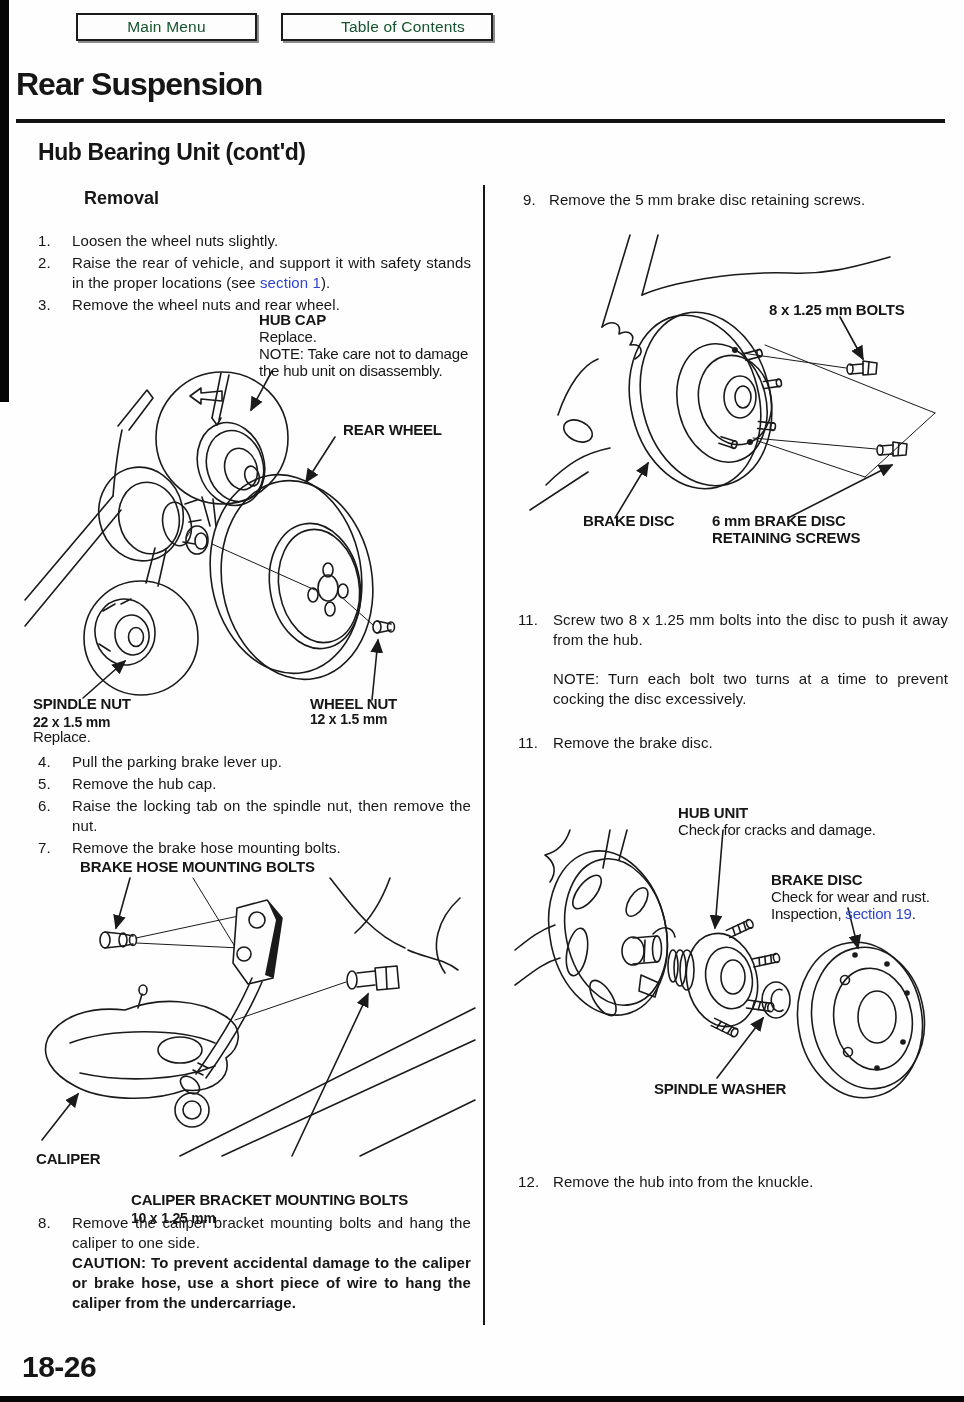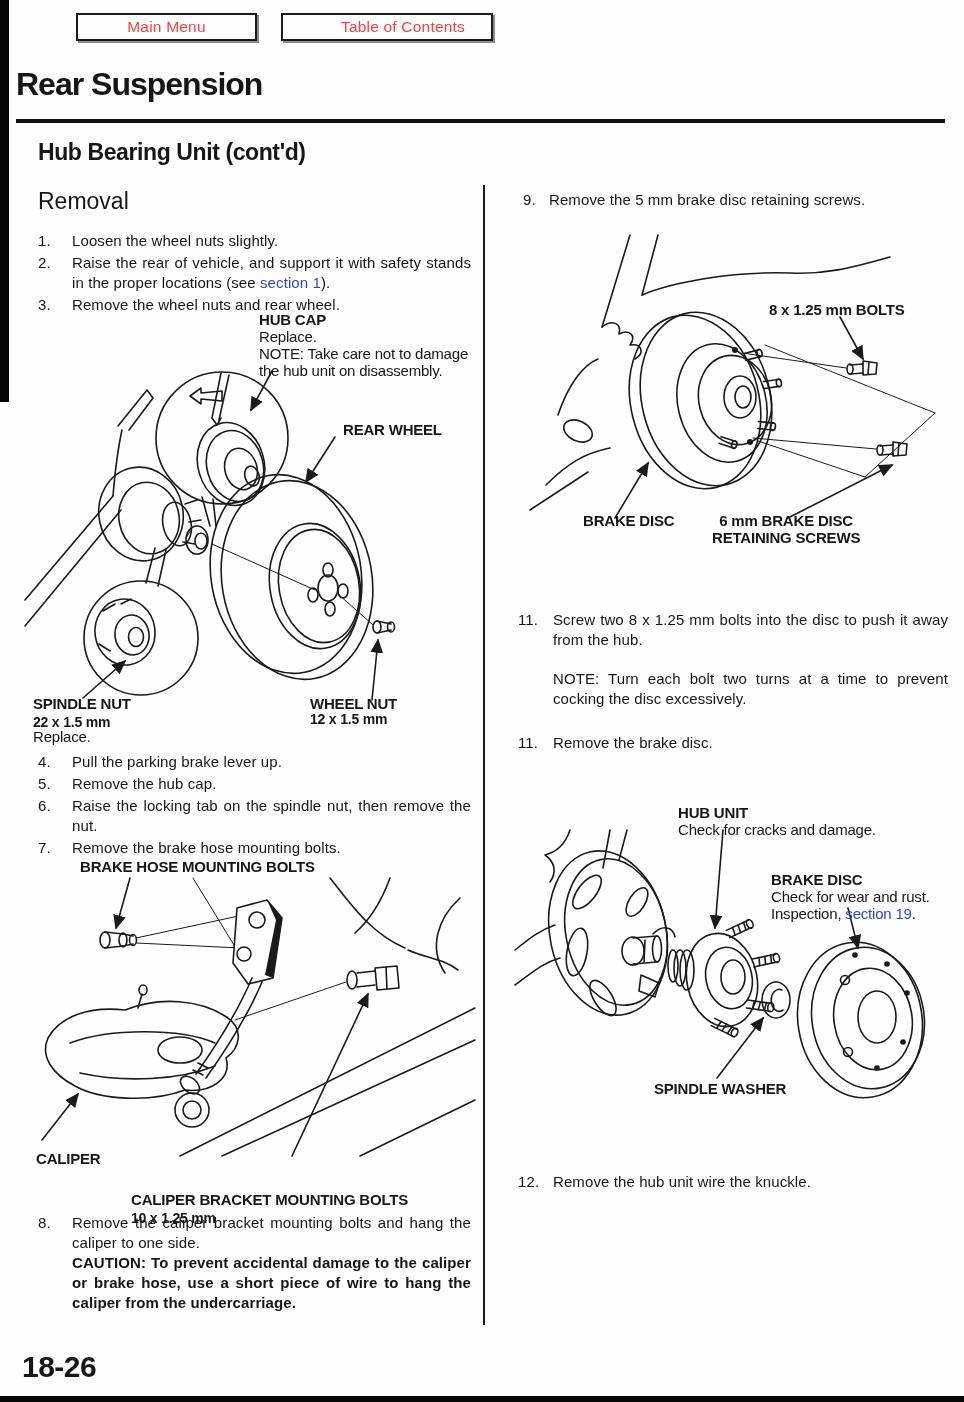--- a/index.html
+++ b/index.html
@@ -8,27 +8,27 @@
     font-family:"Liberation Sans", sans-serif; color:#161616; overflow:hidden;
   }
   .abs{position:absolute;}
   
   .edge-left{left:0;top:0;width:9px;height:402px;background:#050505;}
   .edge-bottom{left:0;top:1396px;width:964px;height:6px;background:#050505;}
   
   .hbtn{
     height:24px;border:2px solid #1b1b1b;background:#fdfdfd;
     display:flex;align-items:center;justify-content:center;
-    font-size:15.5px;color:#ef4444;letter-spacing:0.2px;
+    font-size:15.5px;color:#14532d;letter-spacing:0.2px;
     box-shadow:2px 2px 0 rgba(0,0,0,0.45);cursor:pointer;
   }
   .title{font-size:32px;font-weight:700;letter-spacing:-1px;white-space:nowrap;}
   .rule{left:16px;top:119px;width:929px;height:4px;background:#111;}
   .heading{font-size:23px;font-weight:700;letter-spacing:-0.4px;white-space:nowrap;}
-  .subheading{font-size:23px;font-weight:400;white-space:nowrap;}
+  .subheading{font-size:18px;font-weight:700;white-space:nowrap;margin-left:46px;}
   .divider{left:483px;top:185px;width:2px;height:1140px;background:#161616;}
   
   .steps{font-size:15px;line-height:20px;letter-spacing:0.1px;}
   .step{display:flex;margin:0 0 2px 0;}
   .step .num{flex:none;width:34px;}
   .step .numr{flex:none;width:35px;}
   .step .stext{flex:1;}
   .just{text-align:justify;}
   .caution{font-weight:700;}
   .note-para{margin-top:19px;}
@@ -348,21 +348,21 @@
       <path d="M363,207 l14,2 l-1,11 l-13,1 z"></path>
       <line x1="369" y1="208" x2="368" y2="220"></line>
     </g>
     <line x1="310" y1="82" x2="333" y2="124" marker-end="url(#ah-d3)"></line>
     <line x1="85" y1="283" x2="118" y2="228" marker-end="url(#ah-d3)"></line>
     <line x1="258" y1="283" x2="362" y2="230" marker-end="url(#ah-d3)"></line>
   </svg>
 
   <div class="dlabel" style="left:769px;top:301px;">8 x 1.25 mm BOLTS</div>
   <div class="dlabel" style="left:583px;top:512px;">BRAKE DISC</div>
-  <div class="abs" style="left:712px;top:512px;text-align:center;">
+  <div class="abs" style="left:712px;top:512px;">
     <div class="dlabel" style="position:static;">6 mm BRAKE DISC</div>
     <div class="dlabel" style="position:static;">RETAINING SCREWS</div>
   </div>
 
   <div class="abs steps" style="left:518px;top:610px;width:430px;">
     <div class="step">
       <span class="numr">11.</span>
       <div class="stext">
         <div class="just">Screw two 8 x 1.25 mm bolts into the disc to push it away from the hub.</div>
         <div class="note-para just">NOTE: Turn each bolt two turns at a time to prevent cocking the disc excessively.</div>
@@ -476,19 +476,19 @@
     <div class="dlabel" style="position:static;">BRAKE DISC</div>
     <div class="dnote nowrap">Check for wear and rust.</div>
     <div class="dnote nowrap"><span>Inspection, </span><span class="link">section 19</span><span>.</span></div>
   </div>
 
   <div class="dlabel" style="left:654px;top:1080px;">SPINDLE WASHER</div>
 
   <div class="abs steps" style="left:518px;top:1172px;width:430px;">
     <div class="step">
       <span class="numr">12.</span>
-      <div class="stext">Remove the hub unit wire the knuckle.</div>
+      <div class="stext">Remove the hub into from the knuckle.</div>
     </div>
   </div>
 
   <div class="abs pagenum" style="left:22px;top:1350px;">18-26</div>
 
 </div>
 
 </body></html>

